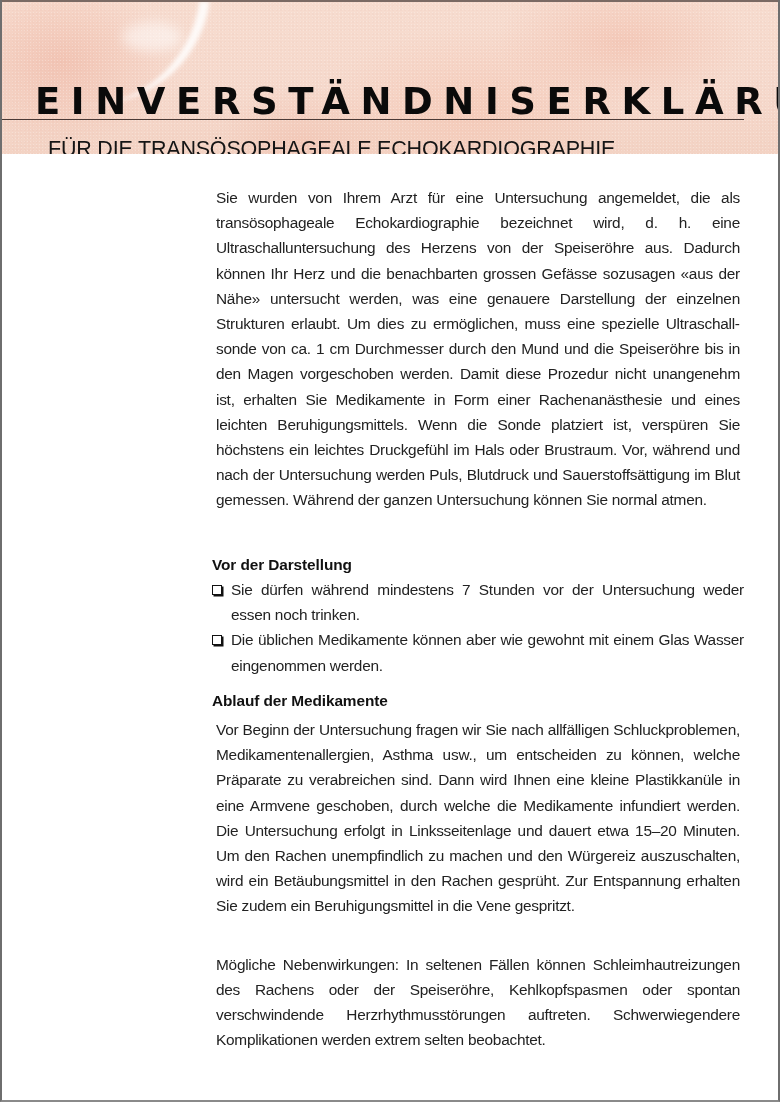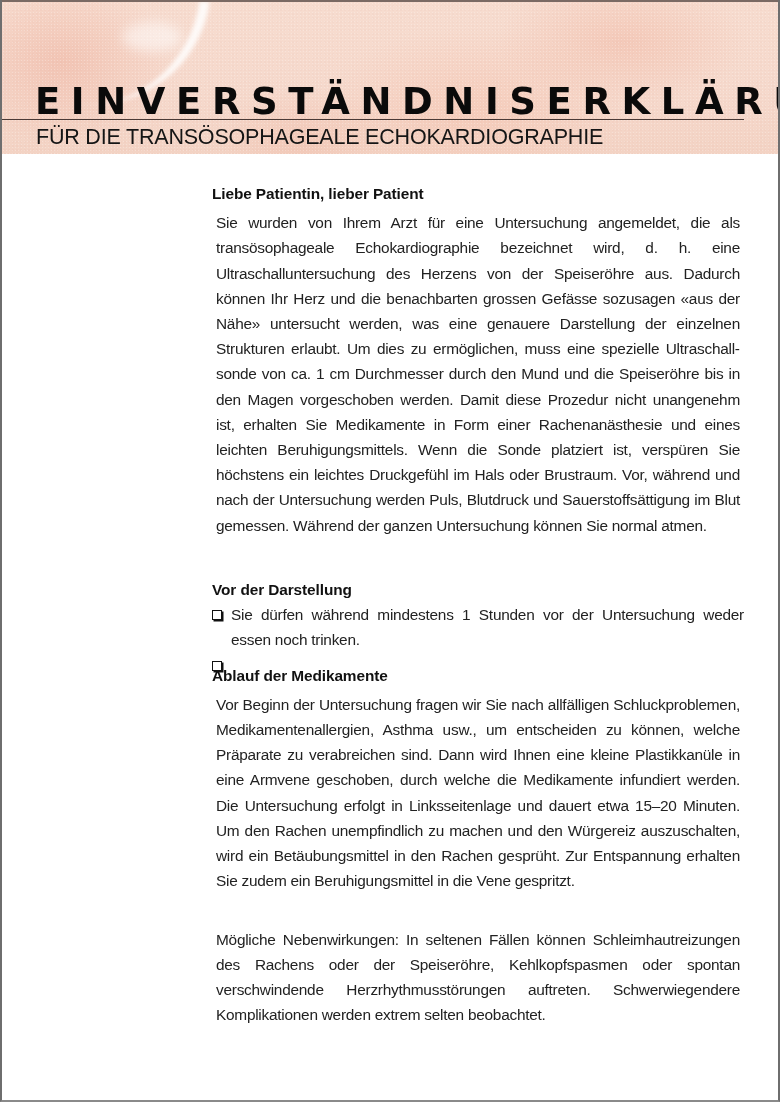--- a/index.html
+++ b/index.html
@@ -88,21 +88,21 @@
     left: 0;
     top: 117px;
     width: 742px;
     height: 1px;
     background: #4a3a36;
   }
   .subtitle {
     position: absolute;
     left: 34px;
     top: 122px;
-    margin: 0;
+    margin: 12px;
     font-family: "Liberation Sans", sans-serif;
     font-size: 21.5px;
     line-height: 26px;
     color: #151515;
     white-space: nowrap;
     letter-spacing: -0.2px;
   }
   .content {
     position: absolute;
     left: 210px;
@@ -165,36 +165,36 @@
     <div class="swoosh"></div>
     <div class="swoosh2"></div>
     <h1 class="title">EINVERSTÄNDNISERKLÄRUNG</h1>
     <div class="title-rule"></div>
     <div class="subtitle">FÜR DIE TRANSÖSOPHAGEALE ECHOKARDIOGRAPHIE</div>
   </div>
 
   <div class="content">
 
     <section>
-      <h2>Liebe Patientin, lieber Patient</h2>
       <p>Sie wurden von Ihrem Arzt für eine Untersuchung angemeldet, die als transösophageale Echokardiographie bezeichnet wird, d. h. eine Ultraschalluntersuchung des Herzens von der Speiseröhre aus. Dadurch können Ihr Herz und die benachbarten grossen Gefässe sozusagen «aus der Nähe» untersucht werden, was eine genauere Darstellung der einzelnen Strukturen erlaubt. Um dies zu ermöglichen, muss eine spezielle Ultraschall­sonde von ca. 1 cm Durchmesser durch den Mund und die Speiseröhre bis in den Magen vorgeschoben werden. Damit diese Prozedur nicht unangenehm ist, erhalten Sie Medikamente in Form einer Rachenanästhesie und eines leichten Beruhigungs­mittels. Wenn die Sonde platziert ist, verspüren Sie höchstens ein leichtes Druckgefühl im Hals oder Brustraum. Vor, während und nach der Untersuchung werden Puls, Blutdruck und Sauerstoffsättigung im Blut gemessen. Während der ganzen Unter­suchung können Sie normal atmen.</p>
       <div class="gap"></div>
     </section>
 
     <div class="gap-small"></div>
 
     <section>
       <h2>Vor der Darstellung</h2>
       <ul class="checklist">
         <li>
           <span class="box"></span>
-          <span>Sie dürfen während mindestens 1 Stunden vor der Untersuchung weder essen noch trinken.</span>
+          <span>Sie dürfen während mindestens 7 Stunden vor der Untersuchung weder essen noch trinken.</span>
         </li>
         <li>
           <span class="box"></span>
+          <span>Die üblichen Medikamente können aber wie gewohnt mit einem Glas Wasser eingenommen werden.</span>
         </li>
       </ul>
     </section>
 
     <div class="gap-small"></div>
 
     <section>
       <h2>Ablauf der Medikamente</h2>
       <p>Vor Beginn der Untersuchung fragen wir Sie nach allfälligen Schluckproblemen, Medikamentenallergien, Asthma usw., um entscheiden zu können, welche Präparate zu verabreichen sind. Dann wird Ihnen eine kleine Plastikkanüle in eine Armvene geschoben, durch welche die Medikamente infundiert werden. Die Untersuchung erfolgt in Linksseitenlage und dauert etwa 15–20 Minuten. Um den Rachen un­empfindlich zu machen und den Würgereiz auszuschalten, wird ein Betäubungsmittel in den Rachen gesprüht. Zur Entspannung erhalten Sie zudem ein Beruhigungsmittel in die Vene gespritzt.</p>
       <div class="gap"></div>

